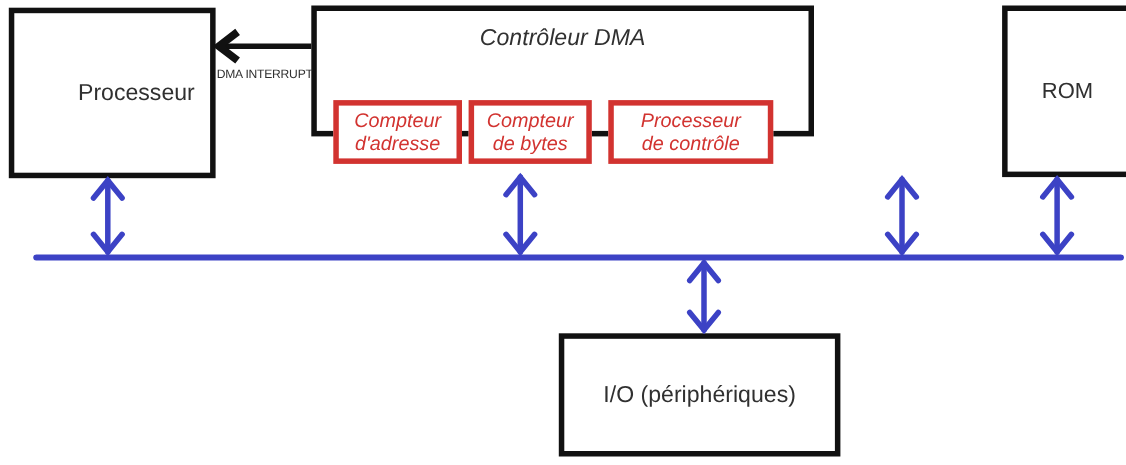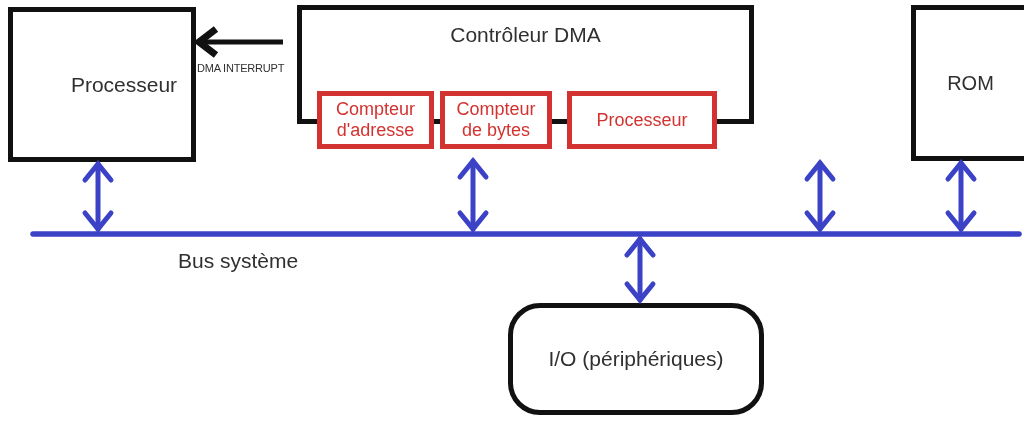--- a/index.html
+++ b/index.html
@@ -66,46 +66,46 @@
 </style>
 </head>
 <body>
 
 <div id="stage">
 
   <div class="box" style="left:8px;top:7px;width:188px;height:155px;padding-left:44px;">
     <span>Processeur</span>
   </div>
 
-  <div class="box dma-box" style="left:297px;top:5px;width:457px;height:119px;">
+  <div class="box dma-box" style="left:283px;top:5px;width:457px;height:119px;font-style:italic;">
     <div class="dma-title">Contrôleur DMA</div>
     <div class="reg reg1">
       <span>Compteur</span>
       <span>d'adresse</span>
     </div>
     <div class="reg reg2">
       <span>Compteur</span>
       <span>de bytes</span>
     </div>
     <div class="reg reg3">
       <span>Processeur</span>
+      <span>de contrôle</span>
     </div>
   </div>
 
 
   <div class="box" style="left:911px;top:5px;width:119px;height:156px;font-size:20px;">
     <span>ROM</span>
   </div>
 
-  <div class="box" style="left:508px;top:303px;width:256px;height:112px;border-radius:32px;">
+  <div class="box" style="left:508px;top:303px;width:256px;height:112px;">
     <span>I/O (périphériques)</span>
   </div>
 
   <div class="lbl interrupt-lbl">DMA INTERRUPT</div>
-  <div class="lbl bus-lbl">Bus système</div>
 
   <svg class="overlay" width="1024" height="423" viewBox="0 0 1024 423">
 
     <line class="blue-stroke" x1="33" y1="234" x2="1019" y2="234" stroke-width="5.5"></line>
 
     <g>
       <line class="black-stroke" x1="283" y1="42" x2="203" y2="42" stroke-width="5"></line>
       <polyline class="black-stroke" points="216,29 199,42 216,55" stroke-width="7"></polyline>
     </g>
 

